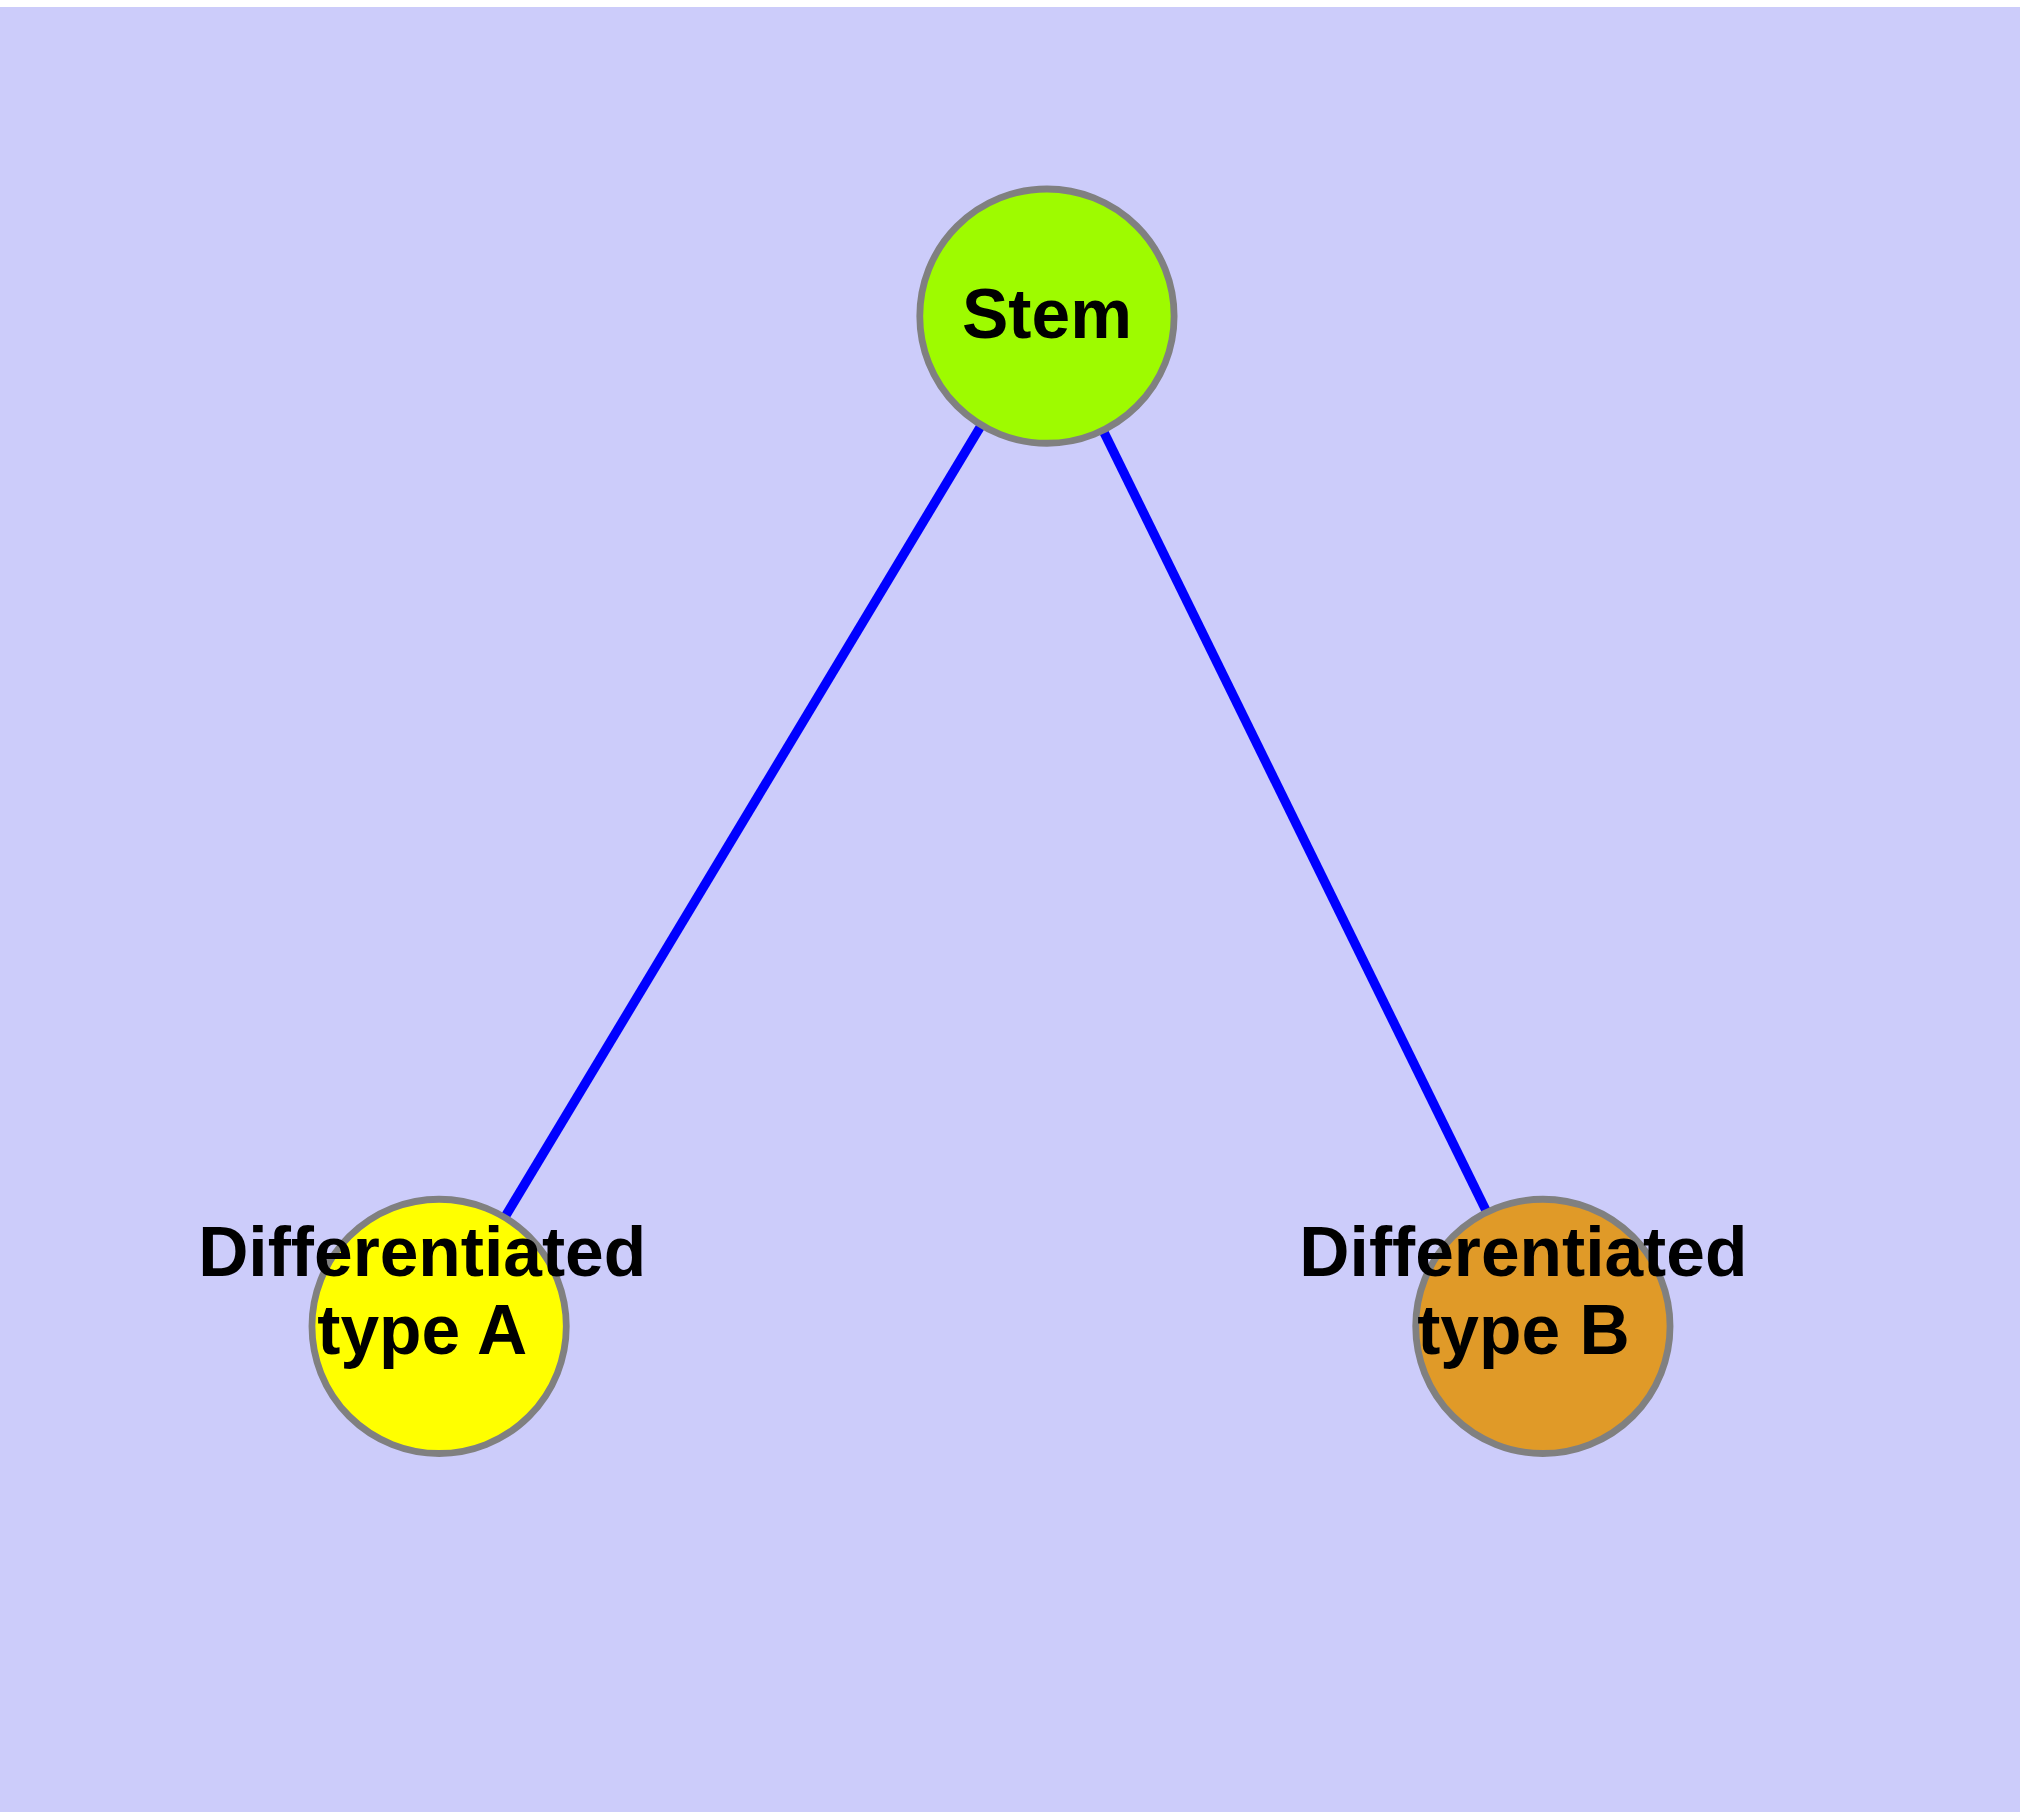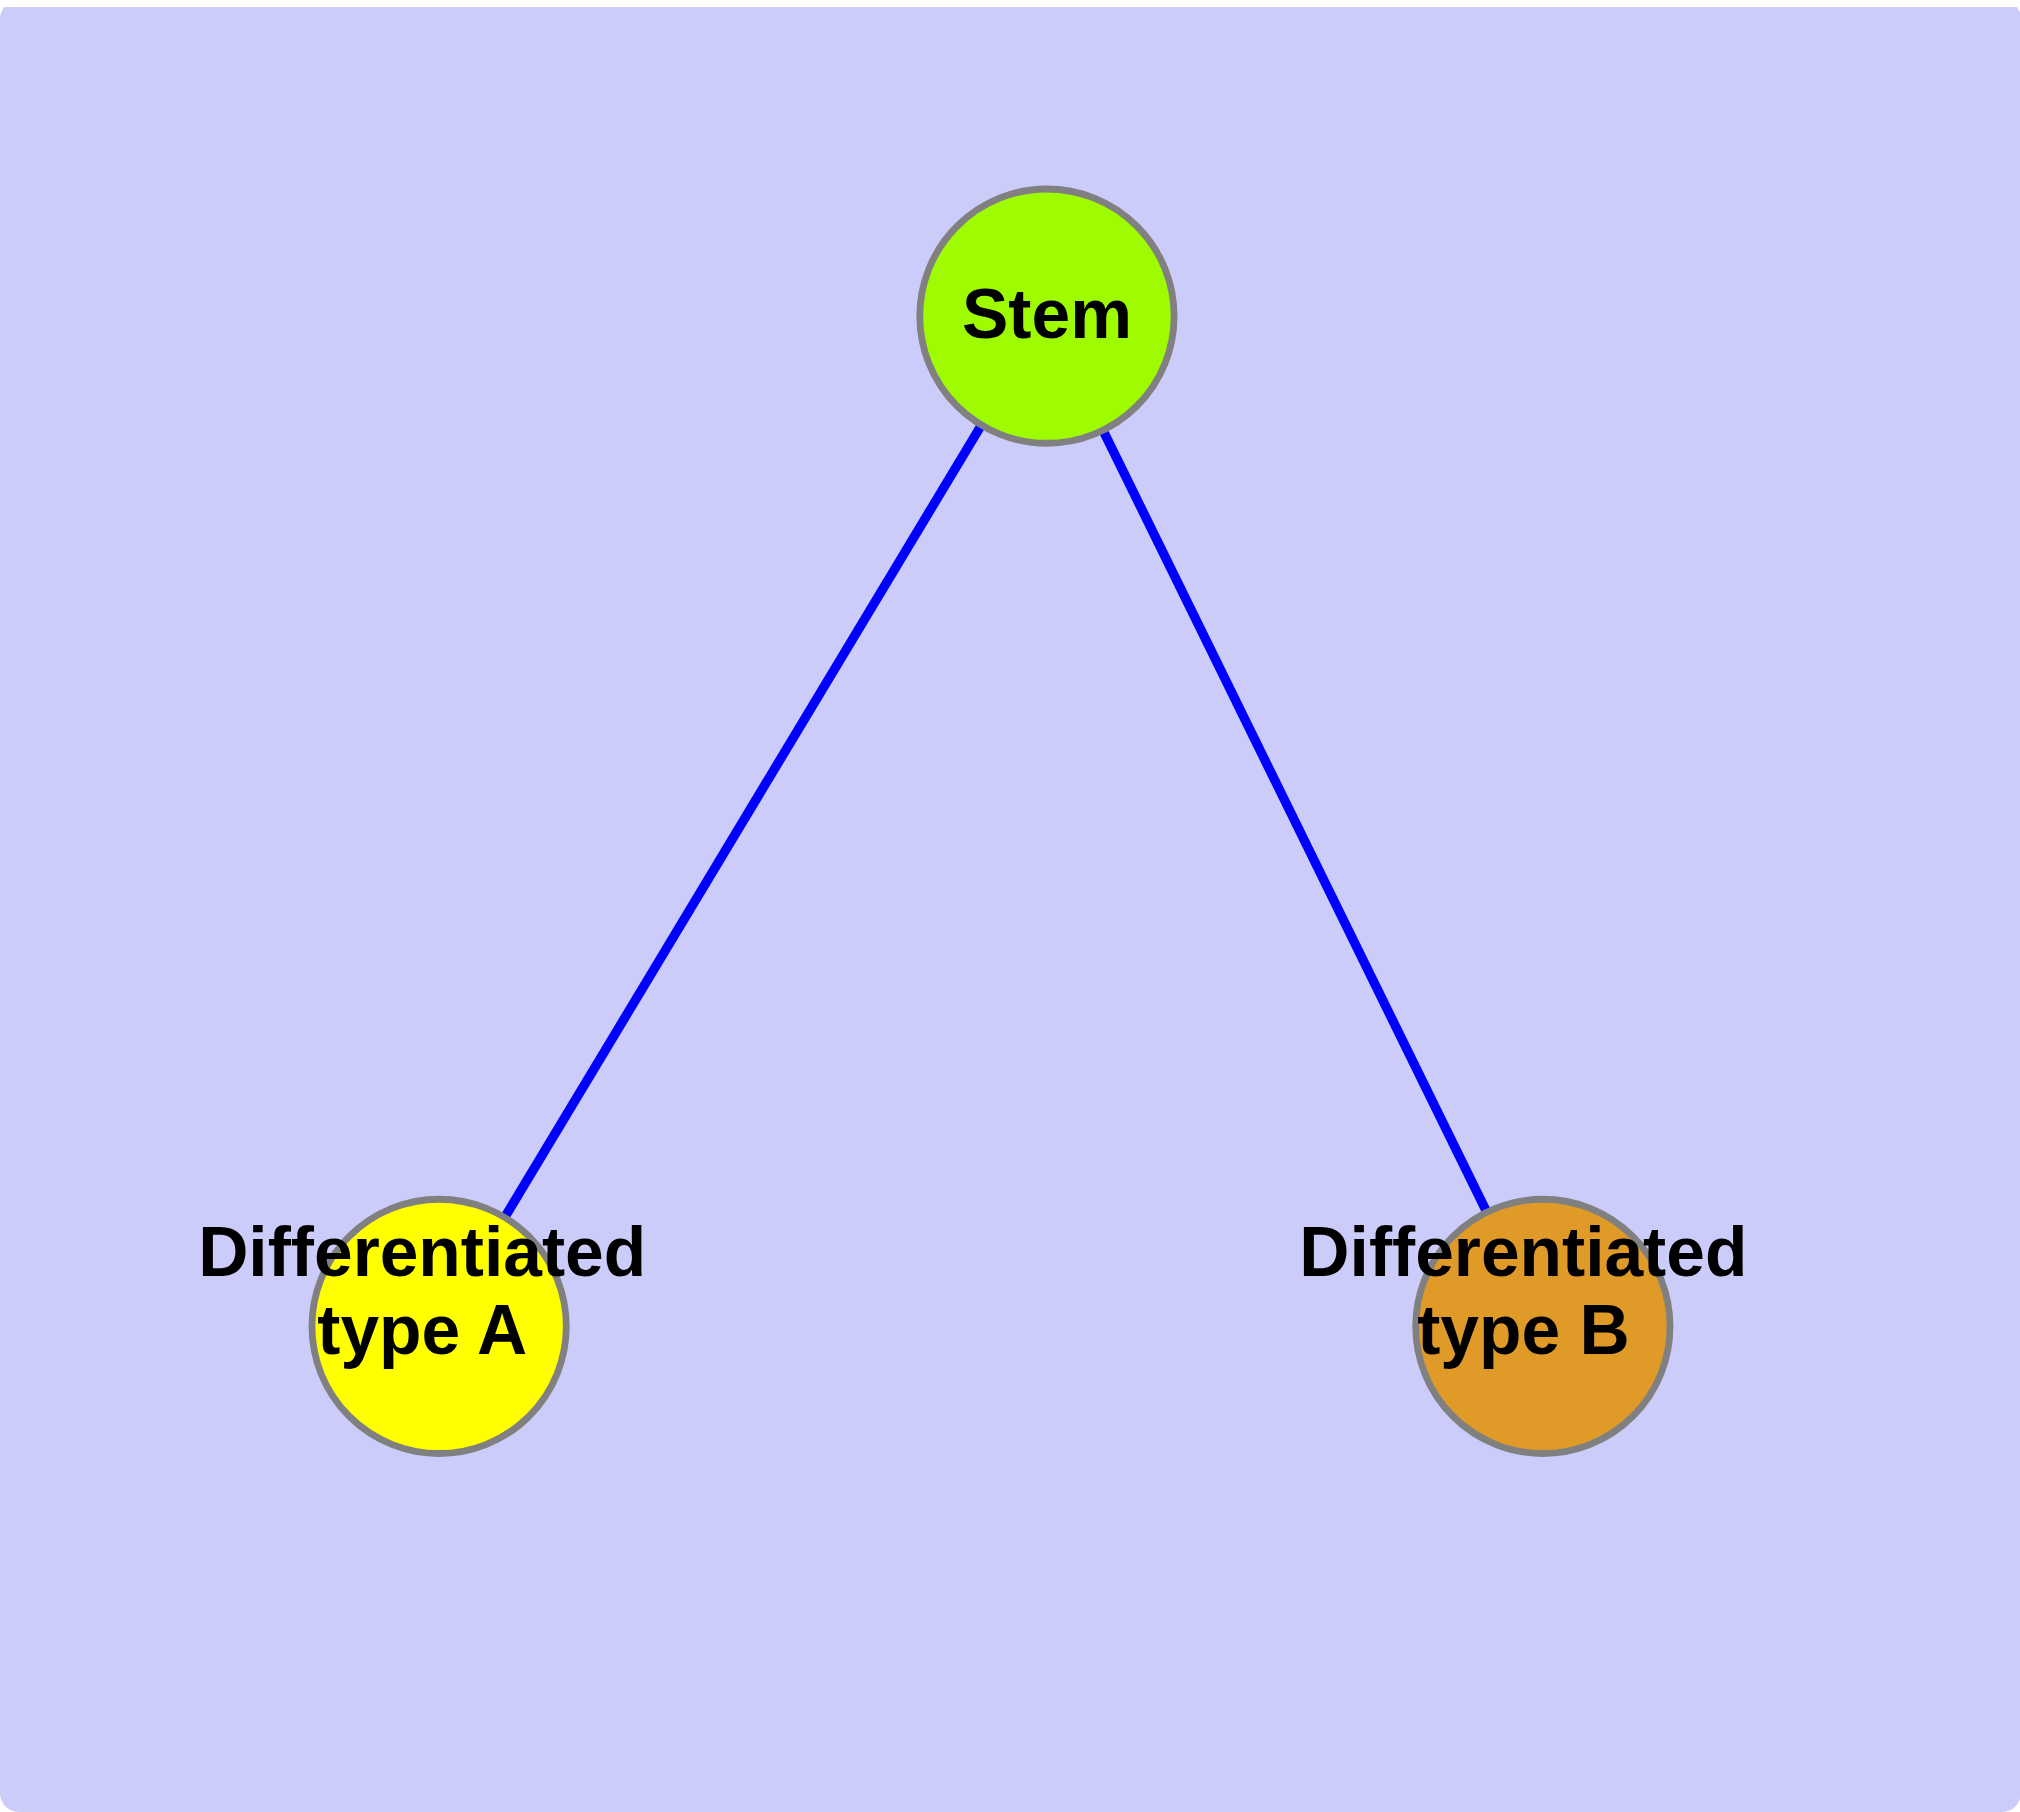--- a/index.html
+++ b/index.html
@@ -8,21 +8,20 @@
     padding: 0;
     background: #ffffff;
   }
   #canvas {
     position: relative;
     width: 2021px;
     height: 1812px;
     overflow: hidden;
     background: #ffffff;
     font-family: "Liberation Sans", sans-serif;
-    border-radius: 19px;
   }
   #bg-plate {
     position: absolute;
     left: 0;
     top: 6.8px;
     width: 2021px;
     height: 1805px;
     background: #ccccfa;
   }
   #graph-svg {

